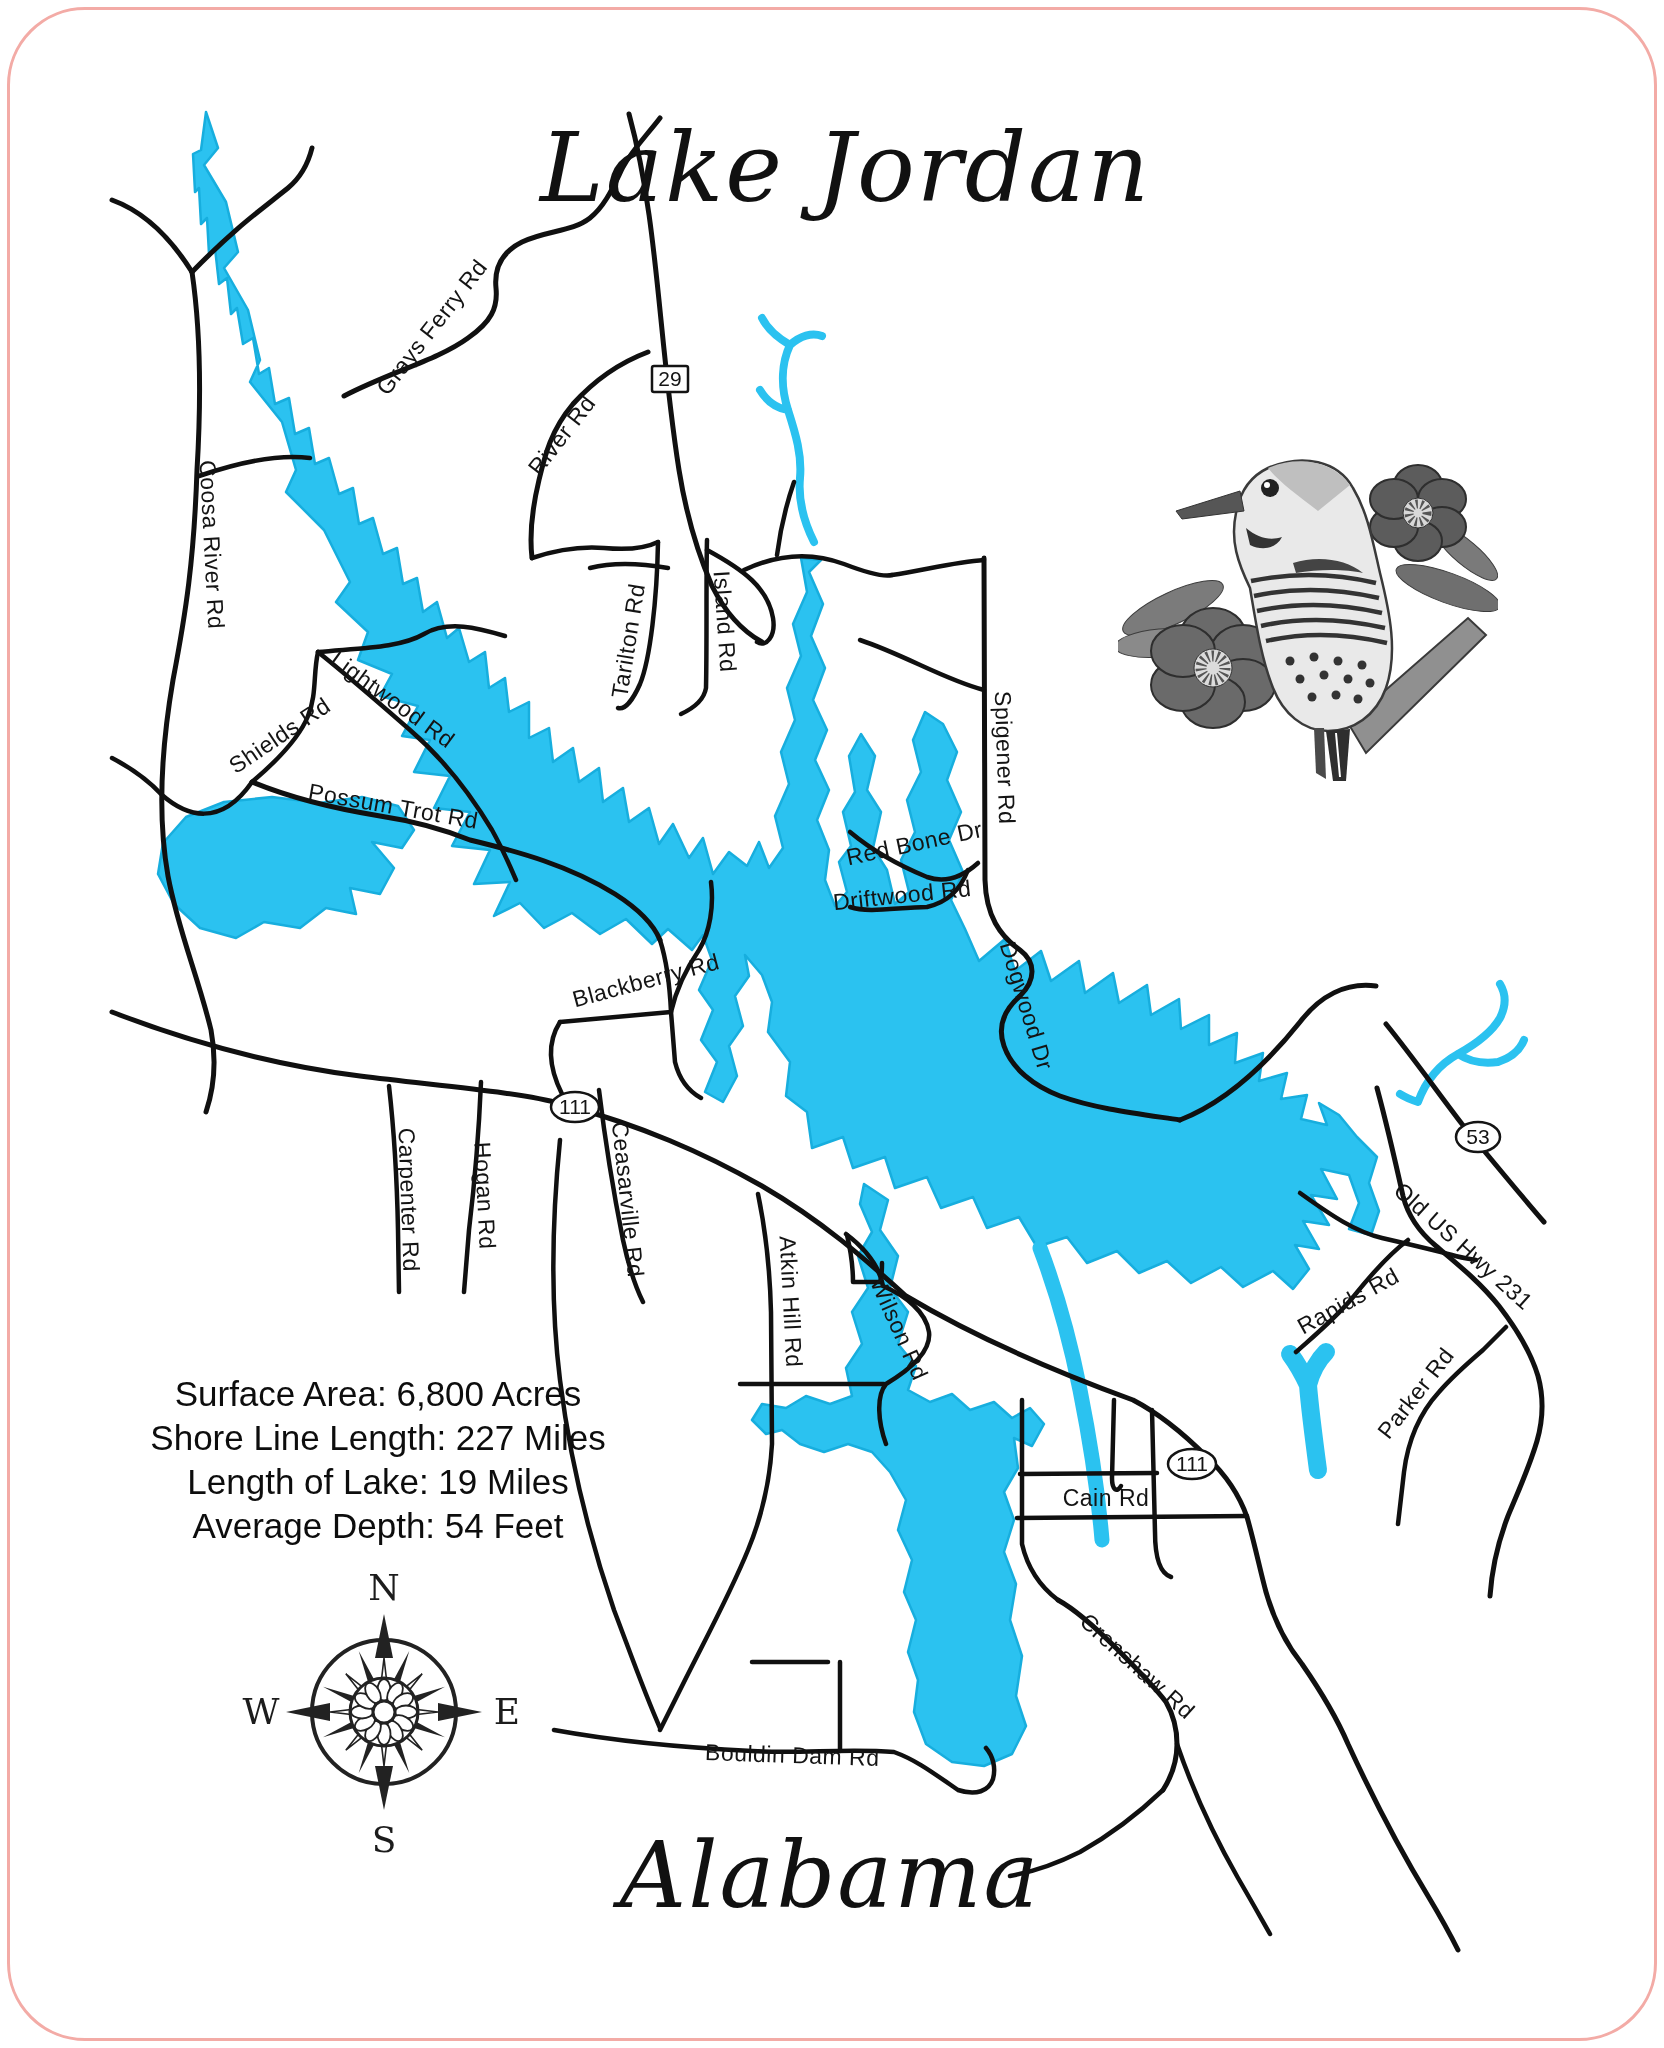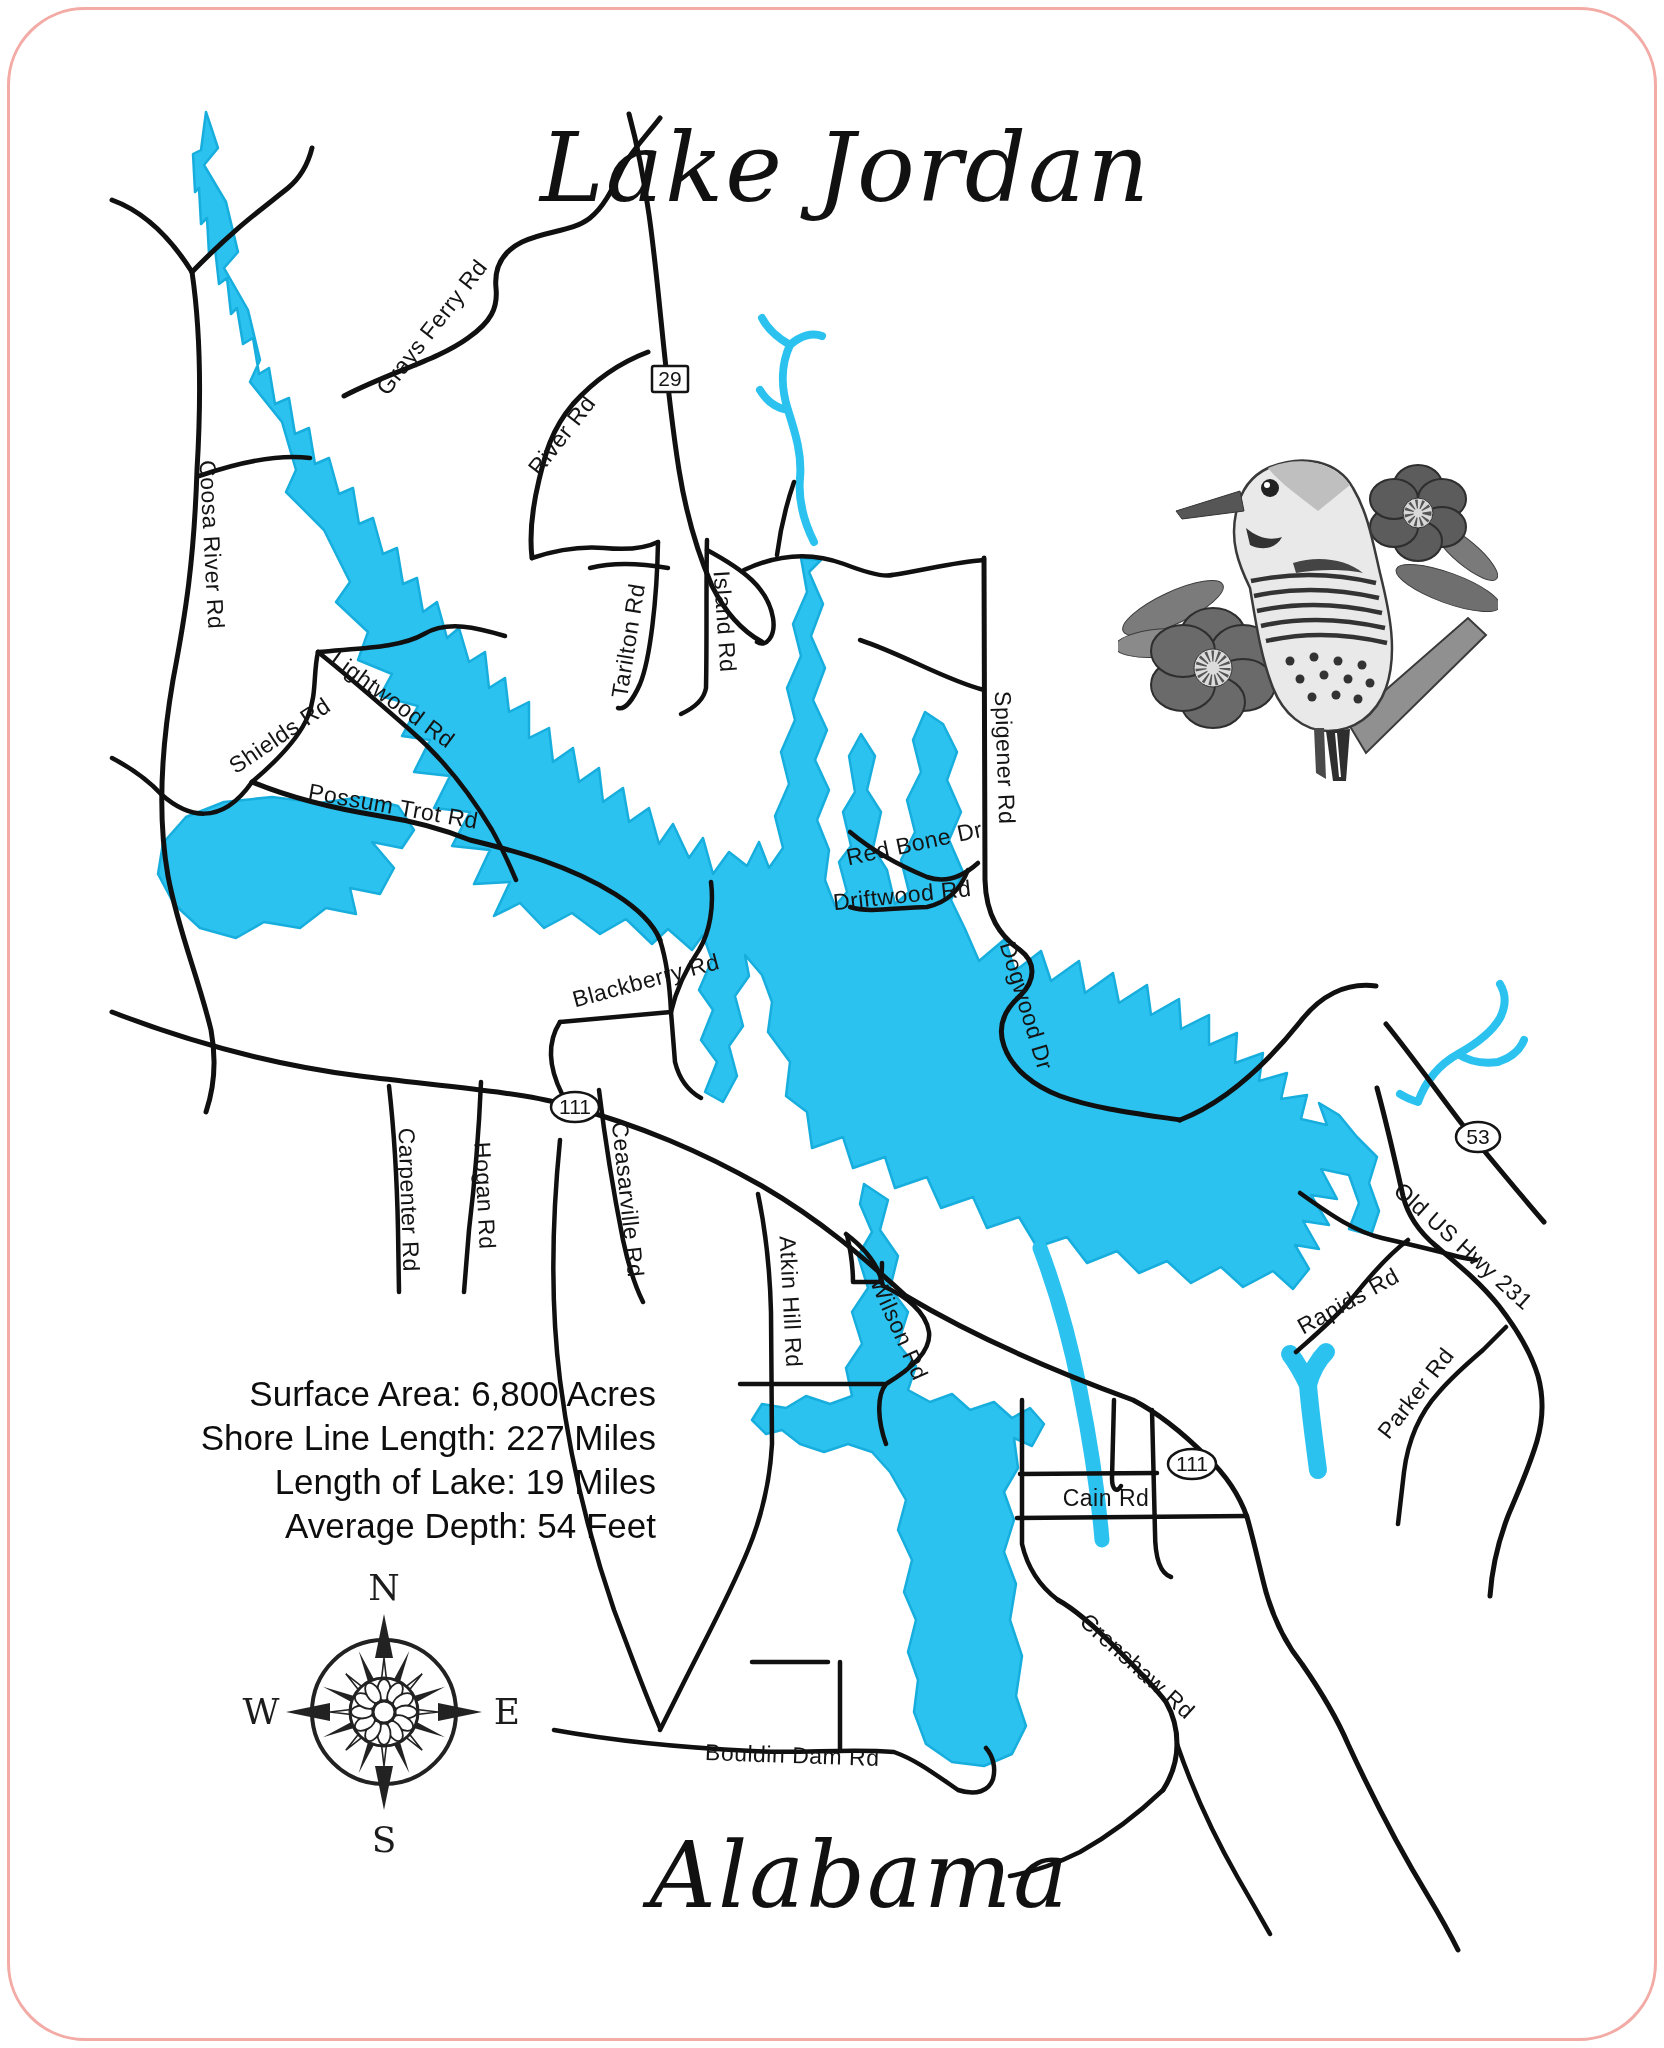--- a/index.html
+++ b/index.html
@@ -3,24 +3,24 @@
 <meta charset="utf-8">
 <style>
   html,body{margin:0;padding:0;background:#ffffff;}
   .sheet{position:relative;width:1664px;height:2048px;background:#ffffff;overflow:hidden;
          font-family:"Liberation Sans",sans-serif;}
   .frame{position:absolute;inset:7px;border:3px solid #f3aba6;border-radius:78px;pointer-events:none;}
   .map-svg{position:absolute;left:0;top:0;width:1664px;height:2048px;}
   .title{position:absolute;left:540px;top:112px;width:560px;text-align:center;
          font-family:"DejaVu Serif",serif;font-style:italic;font-size:96px;color:#111;
          letter-spacing:2px;white-space:nowrap;}
-  .state{position:absolute;left:590px;top:1822px;width:480px;text-align:right;
+  .state{position:absolute;left:590px;top:1822px;width:480px;text-align:center;
          font-family:"DejaVu Serif",serif;font-style:italic;font-size:92px;color:#111;
          letter-spacing:2px;white-space:nowrap;}
-  .stats{position:absolute;left:116px;top:1372px;width:540px;text-align:right;
+  .stats{position:absolute;left:108px;top:1372px;width:540px;text-align:center;
          font-size:35px;line-height:1.26;color:#0d0d0d;}
   .bird-svg{position:absolute;left:1118px;top:412px;width:380px;height:372px;}
   .compass-svg{position:absolute;left:234px;top:1552px;width:300px;height:318px;}
   .rl{font-family:"Liberation Sans",sans-serif;font-size:23px;fill:#141414;letter-spacing:.5px;}
   .shield-txt{font-family:"Liberation Sans",sans-serif;font-size:21px;fill:#141414;}
   .cletter{font-family:"DejaVu Serif",serif;font-size:36px;fill:#1c1c1c;}
   .road{fill:none;stroke:#101010;stroke-width:5;stroke-linecap:round;stroke-linejoin:round;}
   .road-min{fill:none;stroke:#101010;stroke-width:4.5;stroke-linecap:round;stroke-linejoin:round;}
   .water{fill:#2bc2f0;stroke:#17aede;stroke-width:2.5;stroke-linejoin:round;}
   .creek{fill:none;stroke:#2bc2f0;stroke-width:8;stroke-linecap:round;stroke-linejoin:round;}

